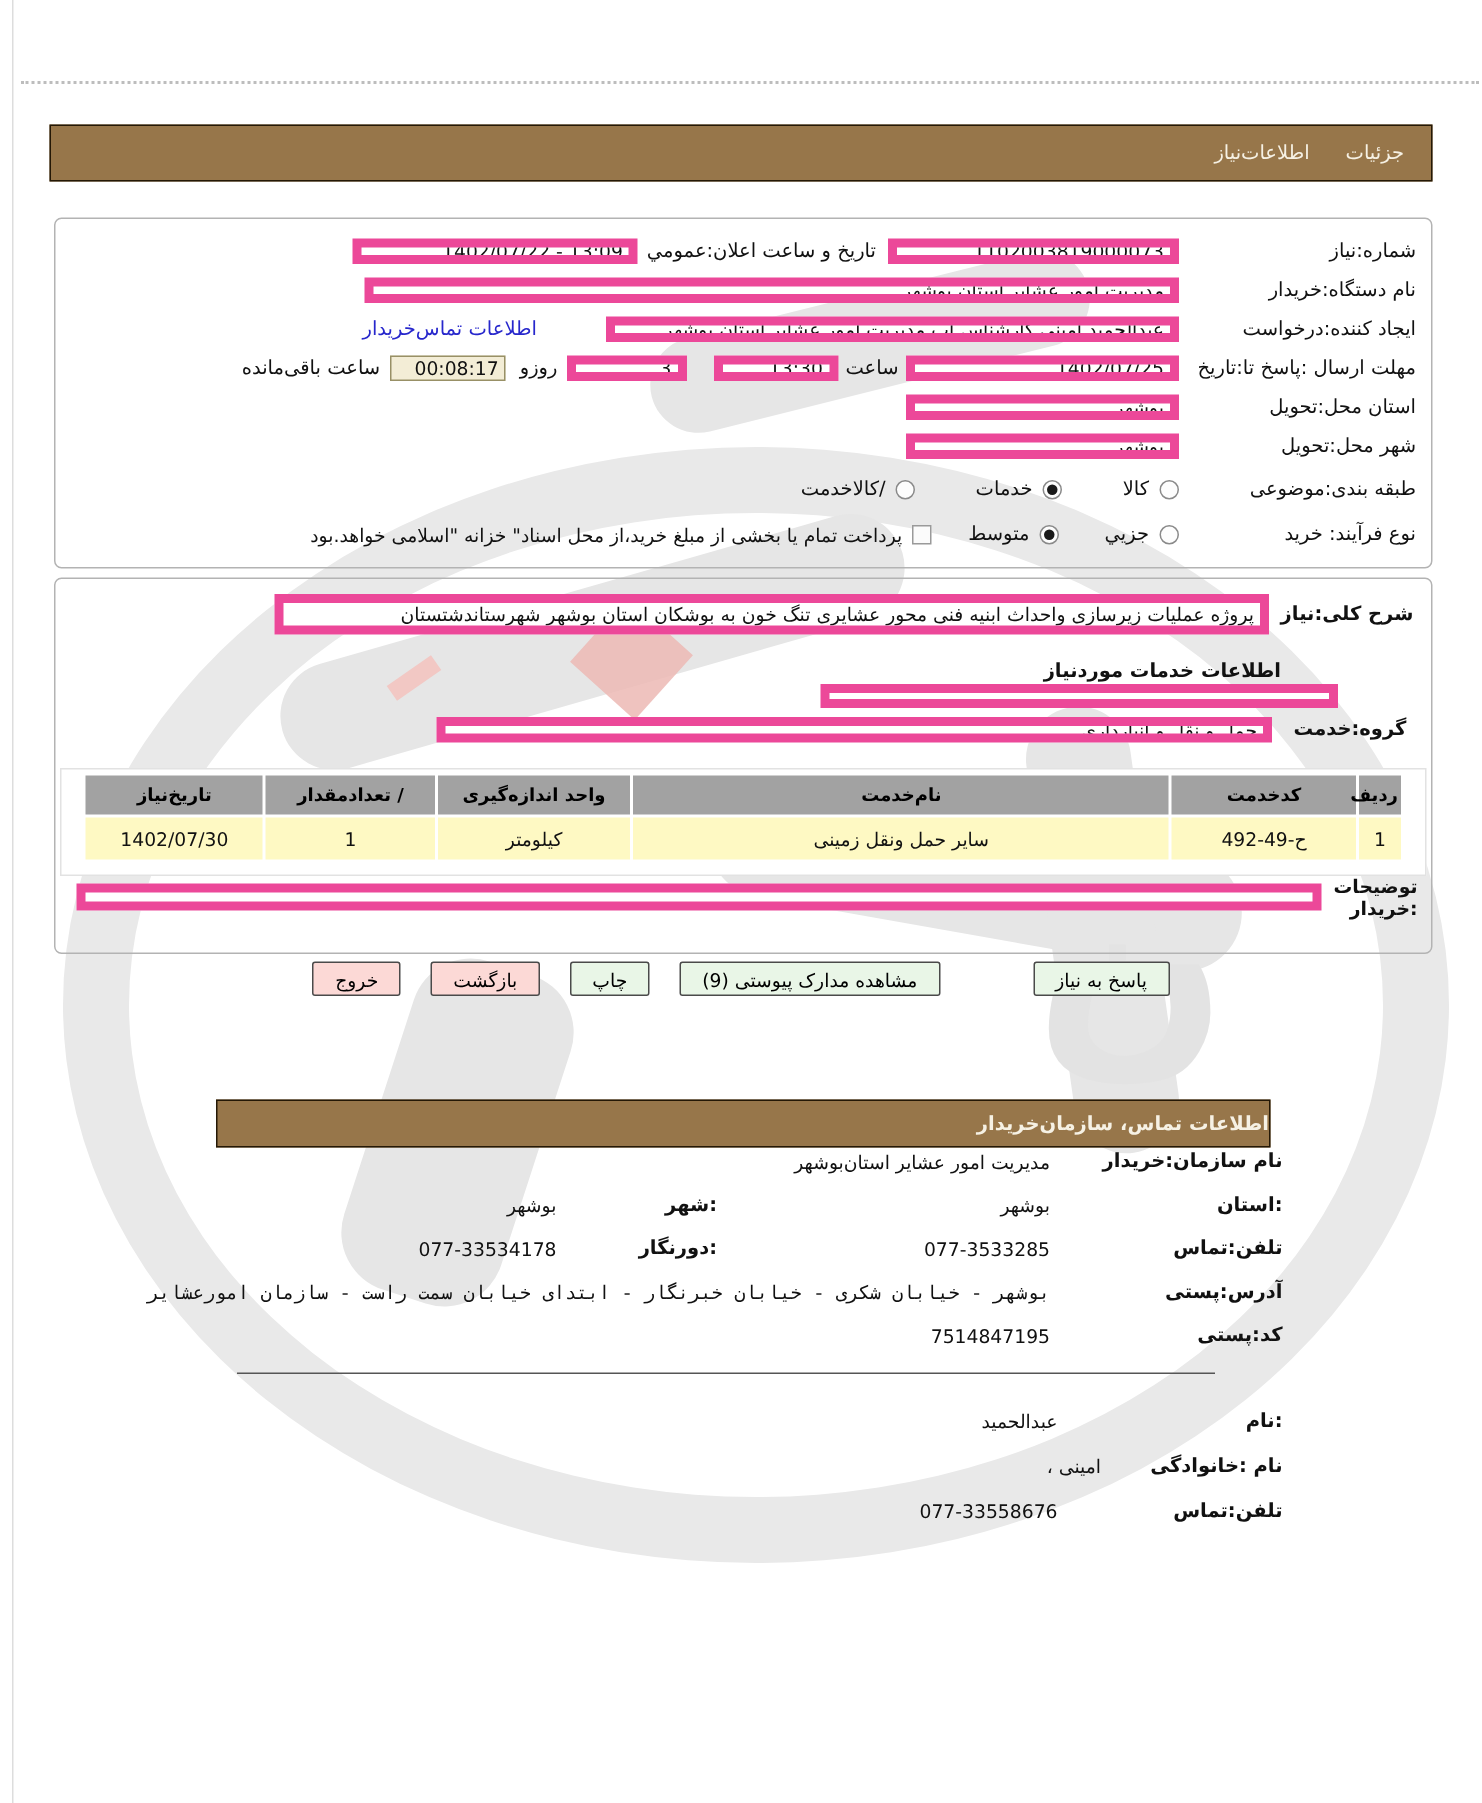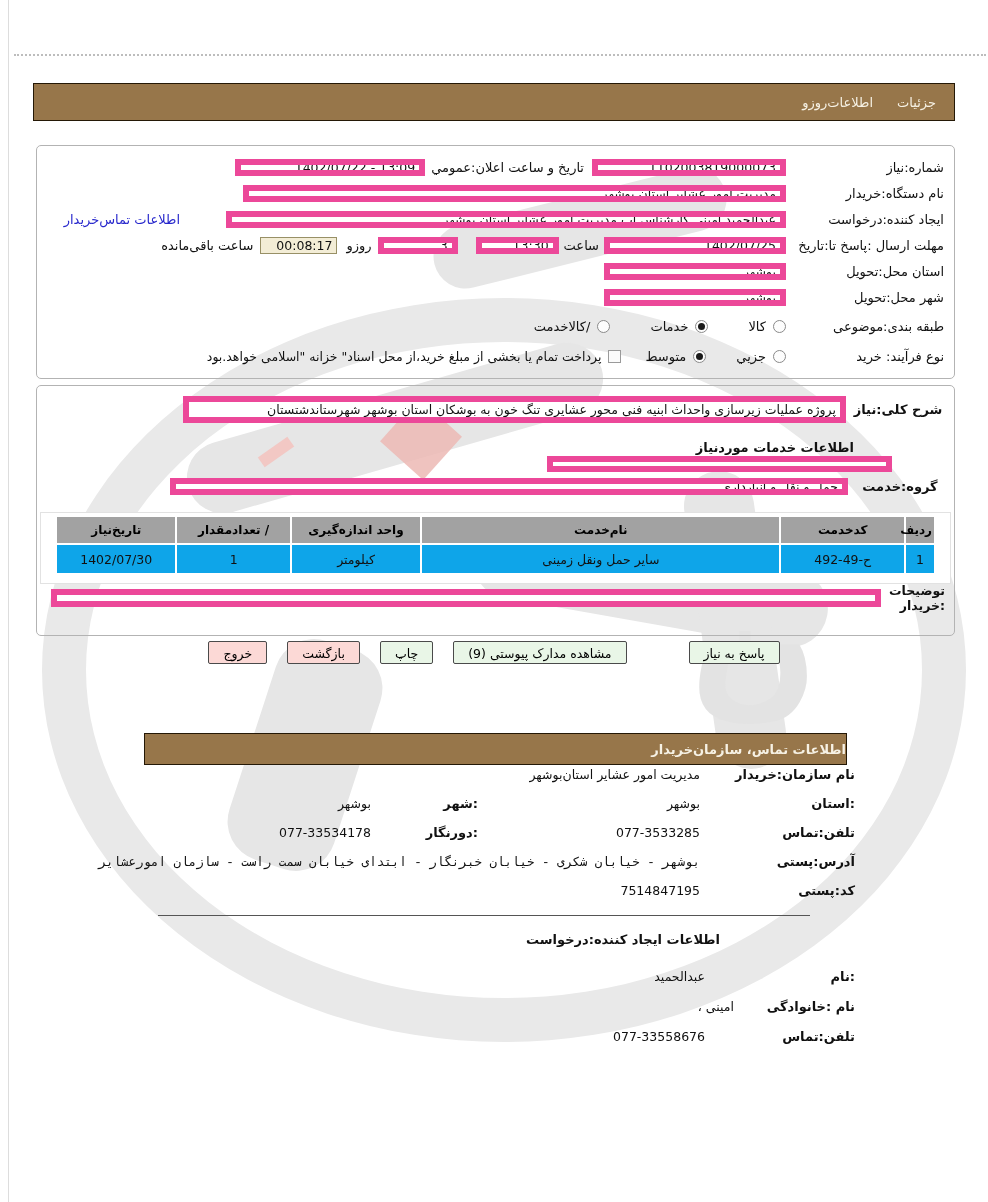--- a/index.html
+++ b/index.html
@@ -50,26 +50,26 @@
             display:inline-block;flex:0 0 13px;}
   .opt{display:flex;align-items:center;gap:7px;}
   
   .s2row{position:absolute;display:flex;align-items:center;font-size:13px;}
   .bold{font-weight:bold;text-align:center;}
   .s2r1{top:10px;right:6px;left:0;}
   .s2r1 .inp{width:663px;height:27px;margin-right:2px;}
   .s2head{position:absolute;top:54px;right:100px;font-size:13px;font-weight:bold;}
   .s2empty{position:absolute;top:70px;right:62px;width:345px;height:16px;}
   .s2grp{top:92px;right:6px;}
-  .s2grp .inp{width:678px;margin-right:4px;margin-left:48px;}
+  .s2grp .inp{width:557px;margin-right:4px;margin-left:48px;}
   .tstrip{position:absolute;top:126px;left:3px;right:3px;height:72px;border:1px solid #e2e2e2;
           background:#fff;box-sizing:border-box;padding:2px 14px;}
   table{width:100%;border-collapse:separate;border-spacing:2px;table-layout:fixed;}
   th{background:#a2a2a2;color:#000;font-size:12px;font-weight:bold;height:26px;padding:0 2px;}
-  td{background:#0ea5e9;font-size:12.5px;text-align:center;height:28px;padding:0 2px;white-space:nowrap;overflow:hidden;}
+  td{background:#fef9c3;font-size:12.5px;text-align:center;height:28px;padding:0 2px;white-space:nowrap;overflow:hidden;}
   .c0{width:28px;}.c1{width:122px;}.c2{width:356px;}.c3{width:128px;}.c4{width:112px;}.c5{width:118px;}
   .s2notes{top:197px;right:9px;left:12px;display:flex;align-items:center;justify-content:flex-end;}
   .noteslabel{width:64px;flex:0 0 64px;font-weight:bold;font-size:12.5px;line-height:15px;}
   .s2notes .inp{flex:1;height:18px;margin-left:2px;}
   
   .btnrow{position:absolute;top:641px;left:0;right:0;display:flex;justify-content:center;gap:20px;}
   .btn{height:23px;border:1px solid #4a4a4a;border-radius:2px;font-size:12.5px;
        font-family:"DejaVu Sans",sans-serif;padding:4px 14px;cursor:pointer;white-space:nowrap;}
   .btn.green{background:#e9f6e7;}
   .btn.pink{background:#fcd9d6;}
@@ -105,37 +105,37 @@
   <div class="pinkbar"></div>
   <div class="wtext2">ن</div>
 </div>
 
 <div class="content">
   <div class="vline"></div>
   <div class="dotline"></div>
 
   <div class="bar bar1">
     <span>جزئیات</span>
-    <span>اطلاعات‌روزو</span>
+    <span>اطلاعات‌نیاز</span>
   </div>
 
   <div class="section" id="section1">
     <div class="frow">
       <span class="flabel">شماره:نیاز</span>
       <div class="inp ltr" style="width:194px">1102003819000073</div>
       <span style="margin-right:8px">تاریخ و ساعت اعلان:عمومي</span>
       <div class="inp ltr" style="width:190px;margin-right:6px">1402/07/22 - 13:09</div>
     </div>
     <div class="frow">
       <span class="flabel">نام دستگاه:خریدار</span>
       <div class="inp" style="width:543px">مدیریت امور عشایر استان بوشهر</div>
     </div>
     <div class="frow">
       <span class="flabel">ایجاد کننده:درخواست</span>
-      <div class="inp" style="width:560px">عبدالحمید امینی کارشناس آب مدیریت امور عشایر استان بوشهر</div>
+      <div class="inp" style="width:382px">عبدالحمید امینی کارشناس آب مدیریت امور عشایر استان بوشهر</div>
       <span class="link">اطلاعات تماس‌خریدار</span>
     </div>
     <div class="frow">
       <span class="flabel">مهلت ارسال :پاسخ تا:تاریخ</span>
       <div class="inp ltr" style="width:182px">1402/07/25</div>
       <span style="margin-right:5px">ساعت</span>
       <div class="inp ltr" style="width:83px;margin-right:5px">13:30</div>
       <div class="inp ltr" style="width:80px;margin-right:18px">3</div>
       <span style="margin-right:6px">روزو</span>
       <div class="inp ltr countdown" style="width:77px;margin-right:9px">00:08:17</div>
@@ -268,21 +268,20 @@
     </div>
     <div class="crow">
       <span class="clabel">کد:پستی</span>
       <span class="cval1 ltr" style="justify-content:flex-end">7514847195</span>
     </div>
   </div>
 
   <div class="divider"></div>
 
   <div class="infoblock" id="creator">
-    <div class="head">اطلاعات ایجاد کننده:درخواست</div>
     <div class="crow">
       <span class="klabel">:نام</span>
       <span class="kval">عبدالحمید</span>
     </div>
     <div class="crow">
       <span class="klabel">نام :خانوادگی</span>
       <span class="kval near">امینی ،</span>
     </div>
     <div class="crow">
       <span class="klabel">تلفن:تماس</span>

